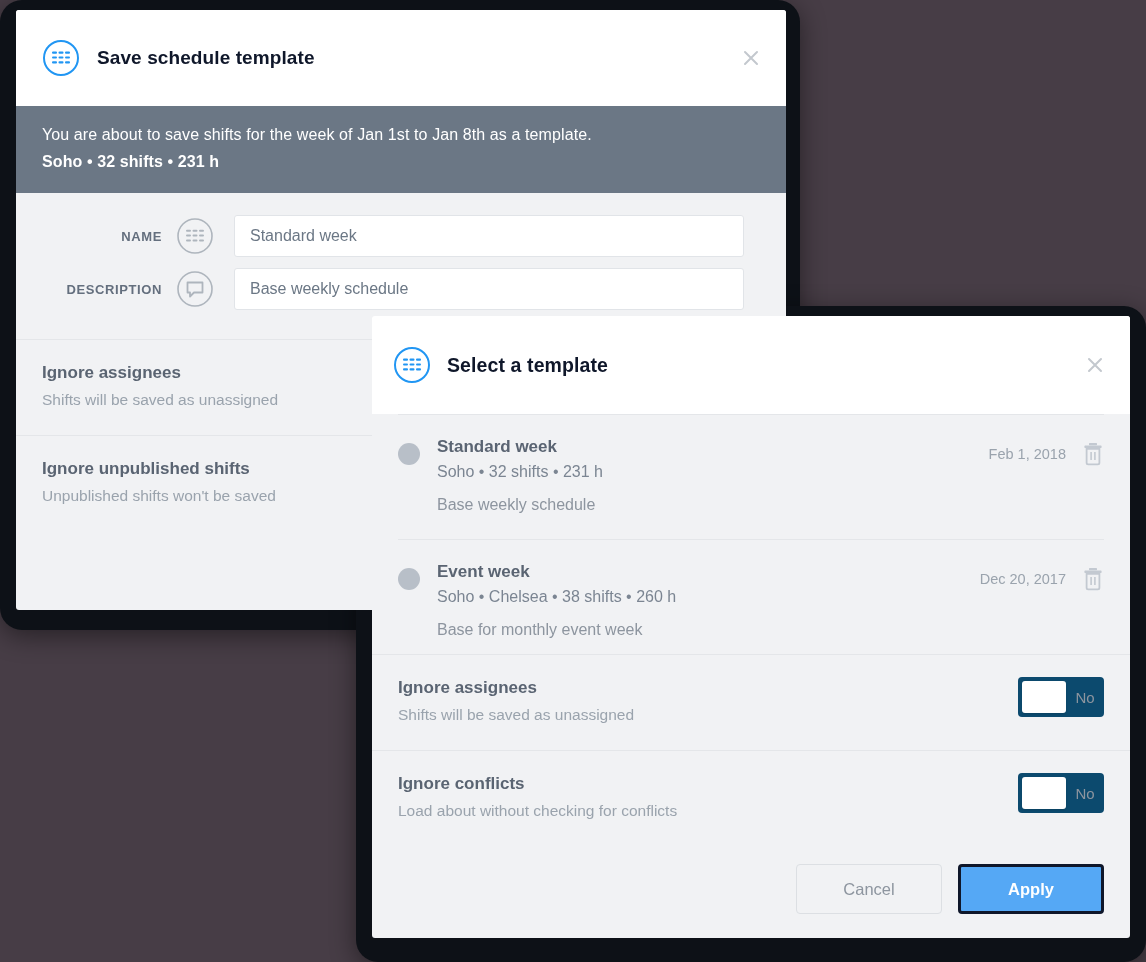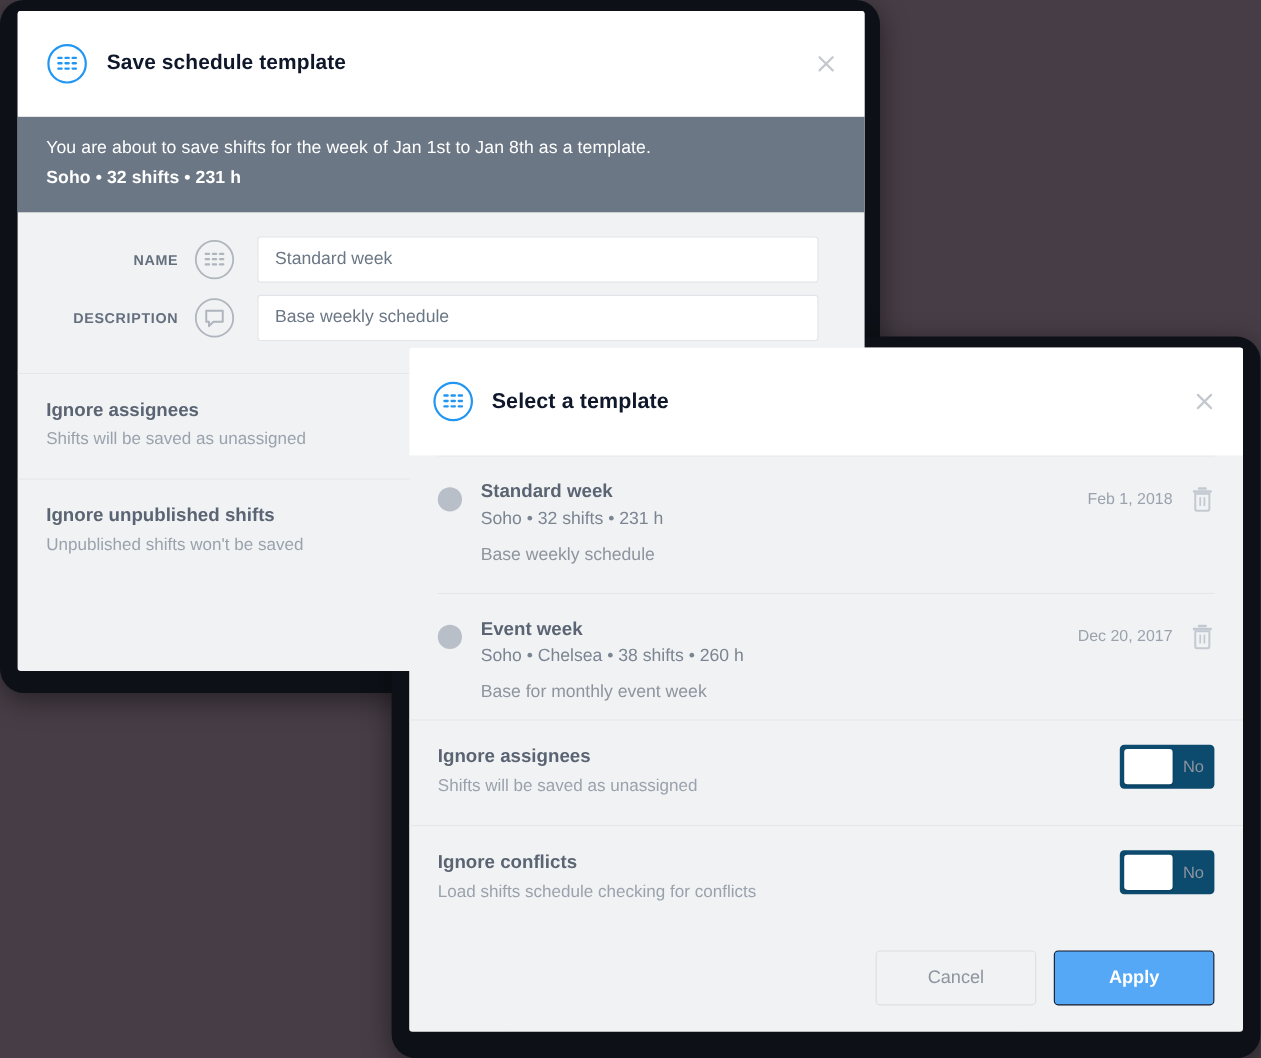--- a/index.html
+++ b/index.html
@@ -308,21 +308,21 @@
     width: 146px;
     background: #f1f2f4;
     border: 1px solid #dcdfe3;
     color: #8d959f;
   }
   .btn-apply {
     width: 146px;
     background: #55a8f5;
     color: #ffffff;
     font-weight: bold;
-    border: 1px solid #0f172a;
+    border: 3px solid #0f172a;
   }
 
   .hdr-divider {
     height: 1px;
     background: #e4e6e9;
     margin: 0 26px;
   }
 </style>
 </head>
 <body>
@@ -496,21 +496,21 @@
     </div>
     <div class="toggle">
       <span class="knob"></span>
       <span class="toggle-label">No</span>
     </div>
   </div>
 
   <div class="opt-row">
     <div class="opt-text">
       <div class="opt-title">Ignore conflicts</div>
-      <div class="opt-sub">Load shifts schedule checking for conflicts</div>
+      <div class="opt-sub">Load about without checking for conflicts</div>
     </div>
     <div class="toggle">
       <span class="knob"></span>
       <span class="toggle-label">No</span>
     </div>
   </div>
 
   <div class="dlg-footer">
     <div class="btn btn-cancel">Cancel</div>
     <div class="btn btn-apply">Apply</div>

